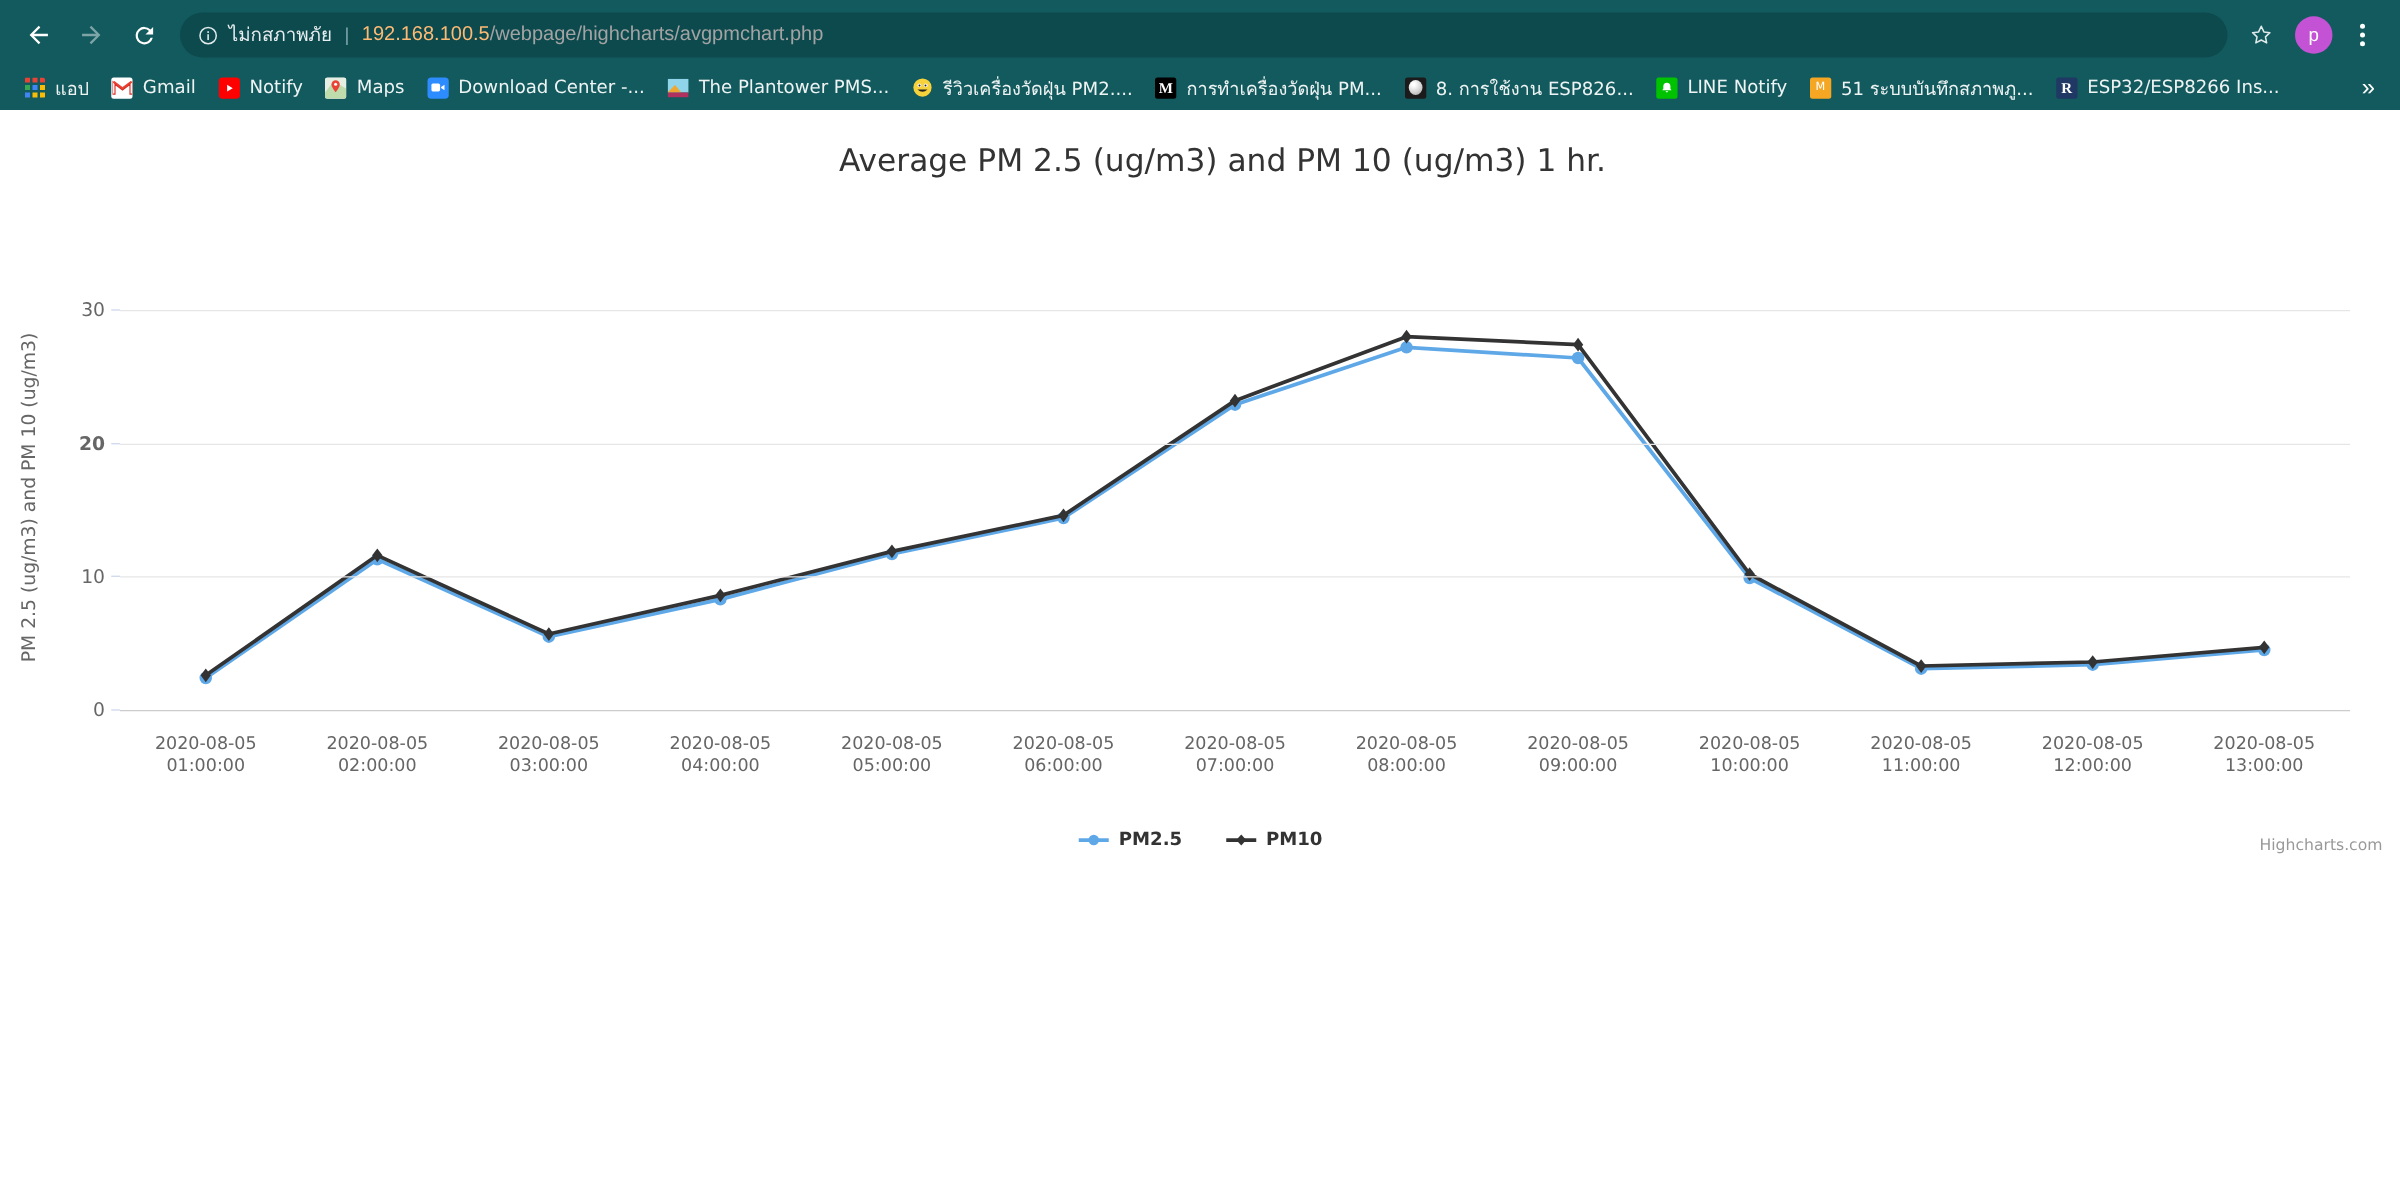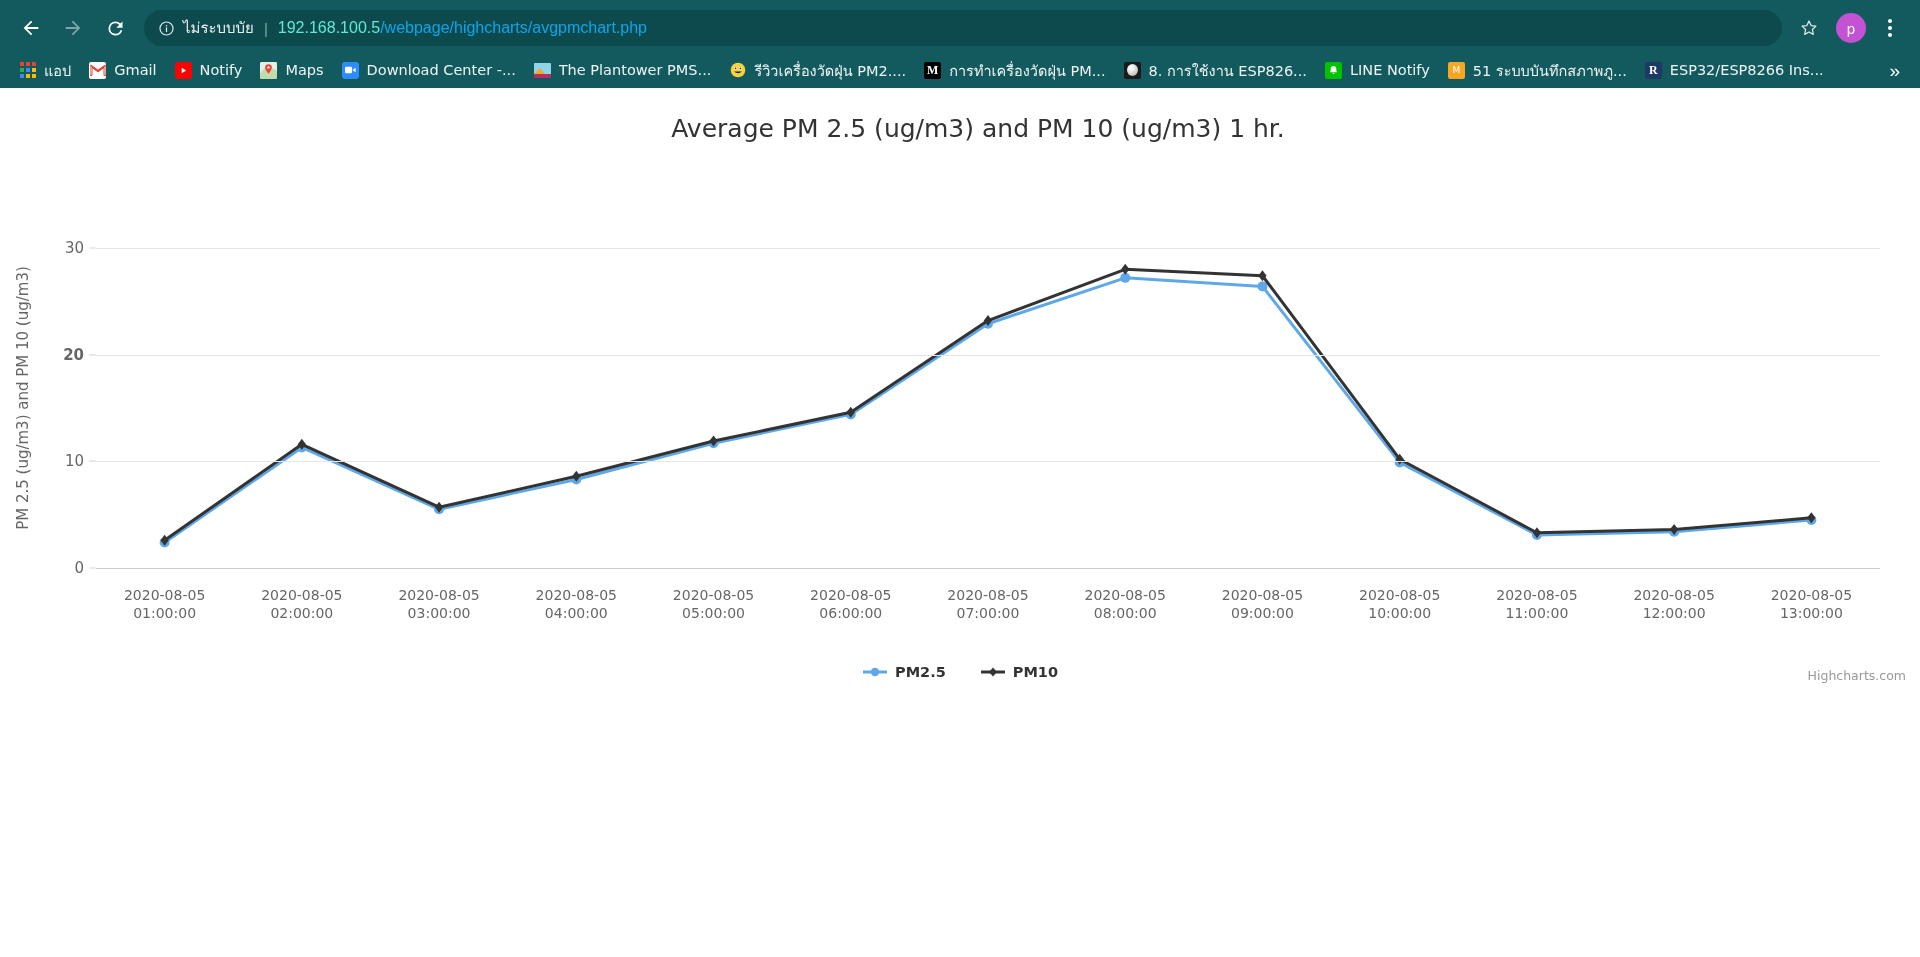--- a/index.html
+++ b/index.html
@@ -61,22 +61,22 @@
     margin: 0 10px;
     font-size: 15px;
   }
   .url {
     font-size: 16px;
     white-space: nowrap;
     overflow: hidden;
     text-overflow: ellipsis;
     font-family: "Liberation Sans", sans-serif;
   }
-  .url .host { color: #5eead4; }
-  .url .path { color: #0ea5e9; }
+  .url .host { color: #fdba74; }
+  .url .path { color: #a3a3a3; }
 
   .star-btn { width: 34px; height: 34px; display:flex; align-items:center; justify-content:center; flex:0 0 auto; margin-left: 2px;}
   .avatar {
     width: 30px; height: 30px; border-radius: 50%;
     background: #c452d4;
     color: #fff;
     display:flex; align-items:center; justify-content:center;
     font-size: 15px;
     flex:0 0 auto;
     margin: 0 10px;
@@ -272,21 +272,21 @@
     </div>
 
     <div class="omnibox">
       <span class="info-icon">
         <svg width="17" height="17" viewBox="0 0 24 24">
           <circle cx="12" cy="12" r="9.2" fill="none" stroke="#dfe9ea" stroke-width="1.7"></circle>
           <rect x="11.1" y="10.4" width="1.8" height="6.6" fill="#dfe9ea"></rect>
           <rect x="11.1" y="7" width="1.8" height="2" fill="#dfe9ea"></rect>
         </svg>
       </span>
-      <span class="not-secure">ไม่ระบบบัย</span>
+      <span class="not-secure">ไม่กสภาพภัย</span>
       <span class="omni-sep">|</span>
       <span class="url"><span class="host">192.168.100.5</span><span class="path">/webpage/highcharts/avgpmchart.php</span></span>
     </div>
 
     <div class="star-btn">
       <svg width="20" height="20" viewBox="0 0 24 24">
         <path d="M12 3.6l2.55 5.43 5.75.72-4.23 4.02 1.1 5.83L12 16.8l-5.17 2.8 1.1-5.83-4.23-4.02 5.75-.72L12 3.6z" fill="none" stroke="#dfe9ea" stroke-width="1.5" stroke-linejoin="round"></path>
       </svg>
     </div>
 

